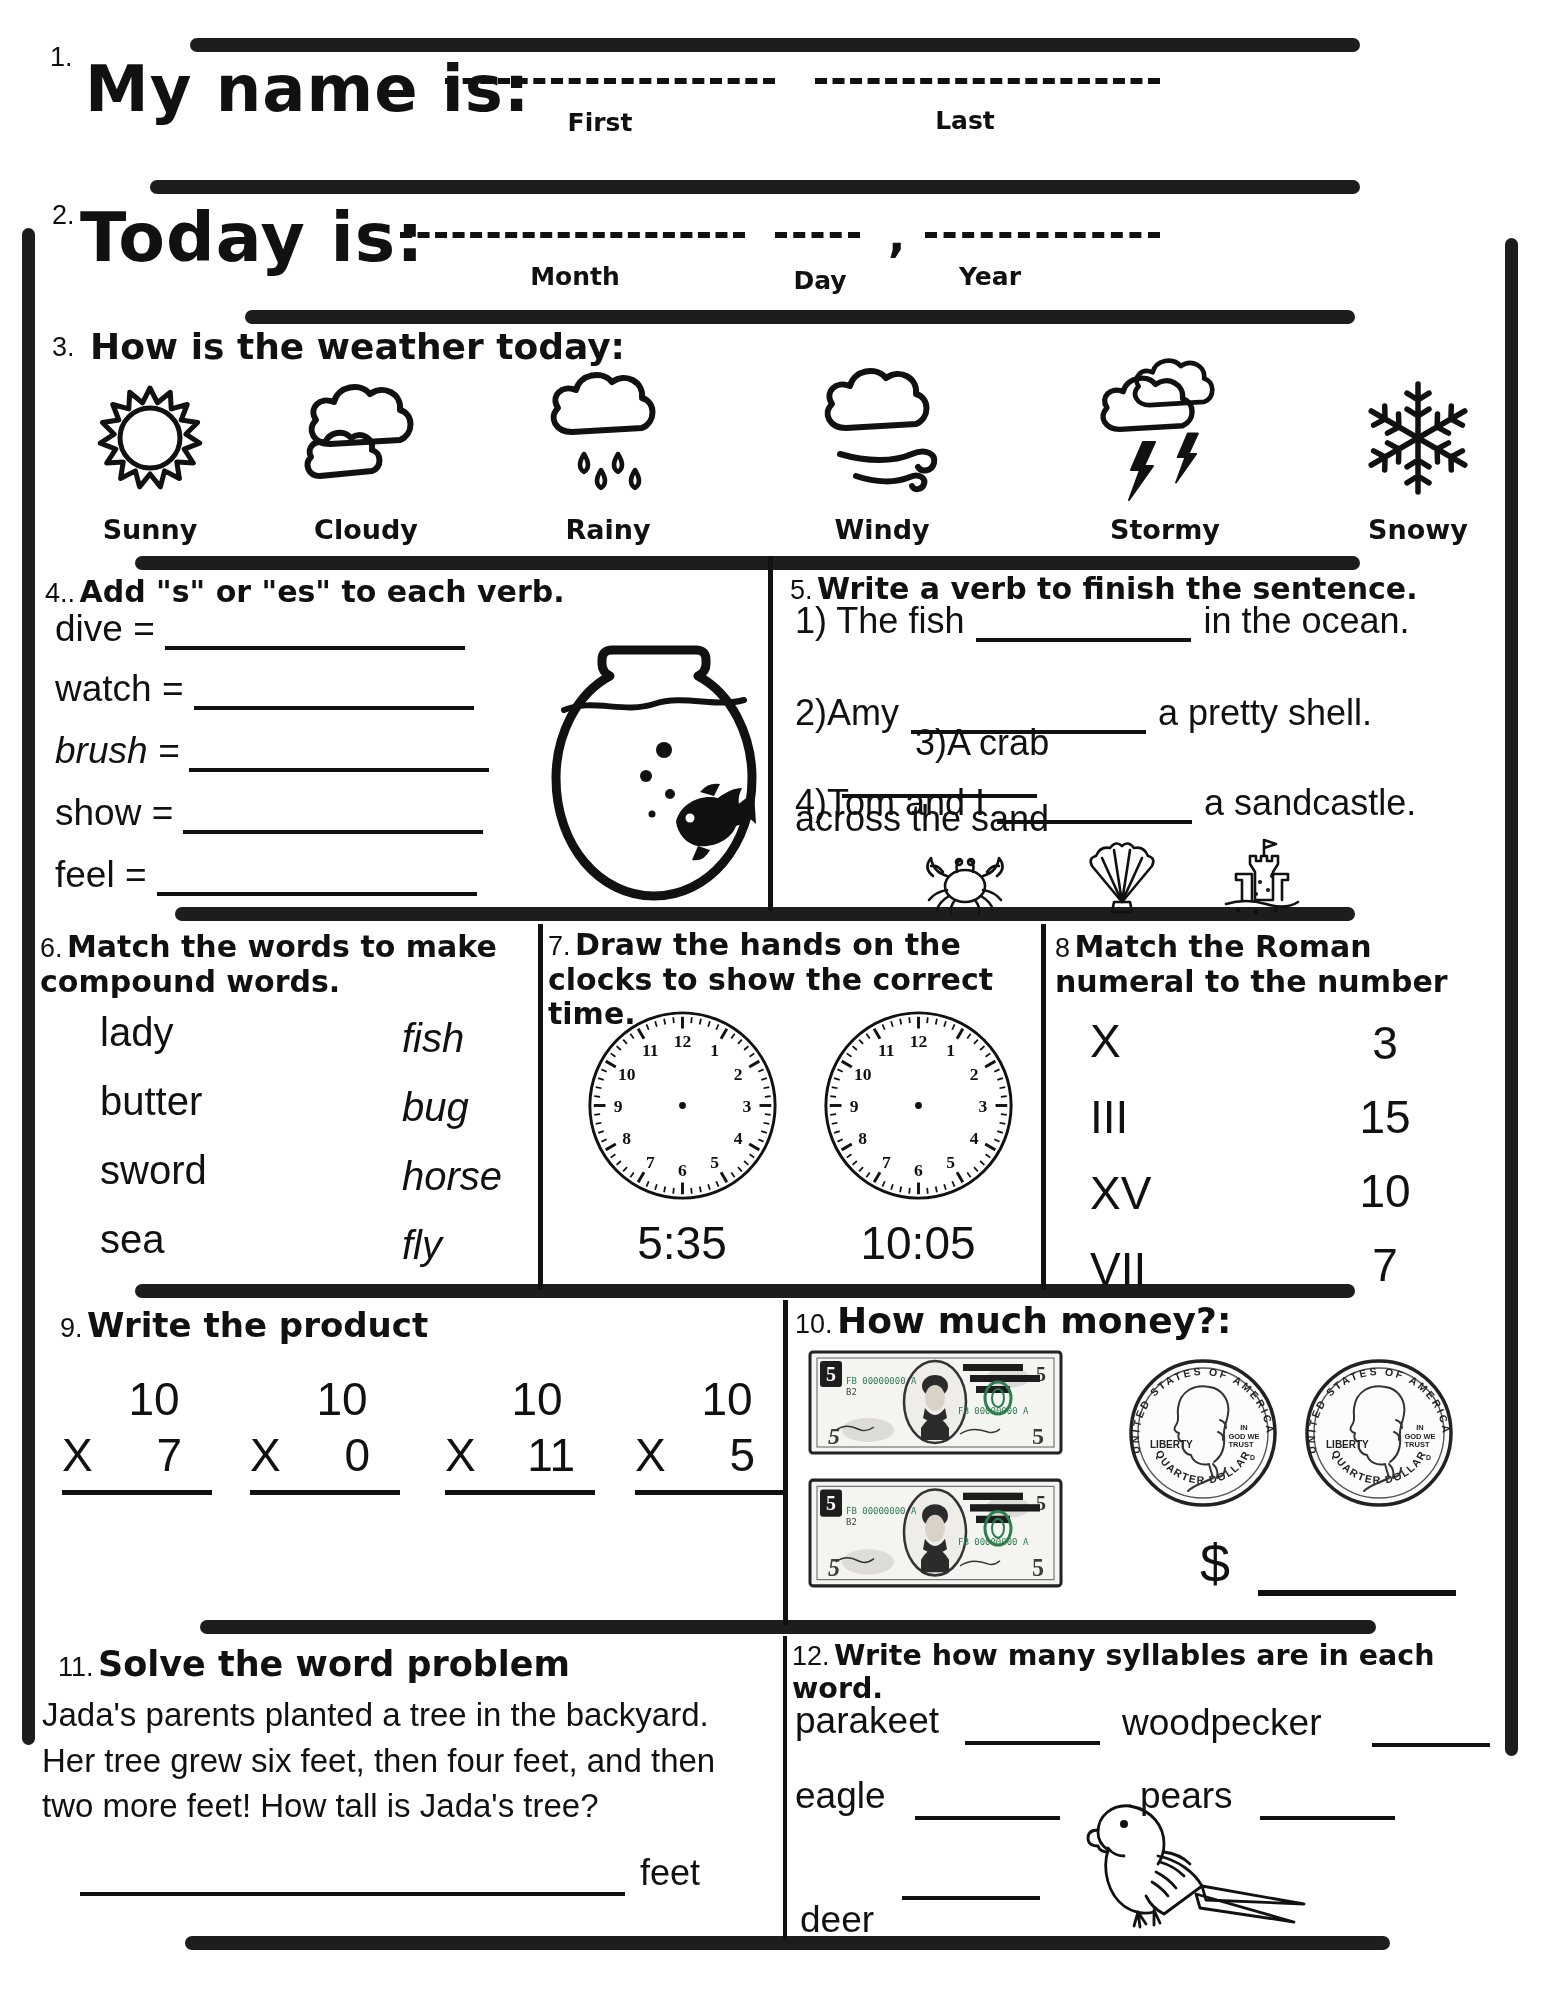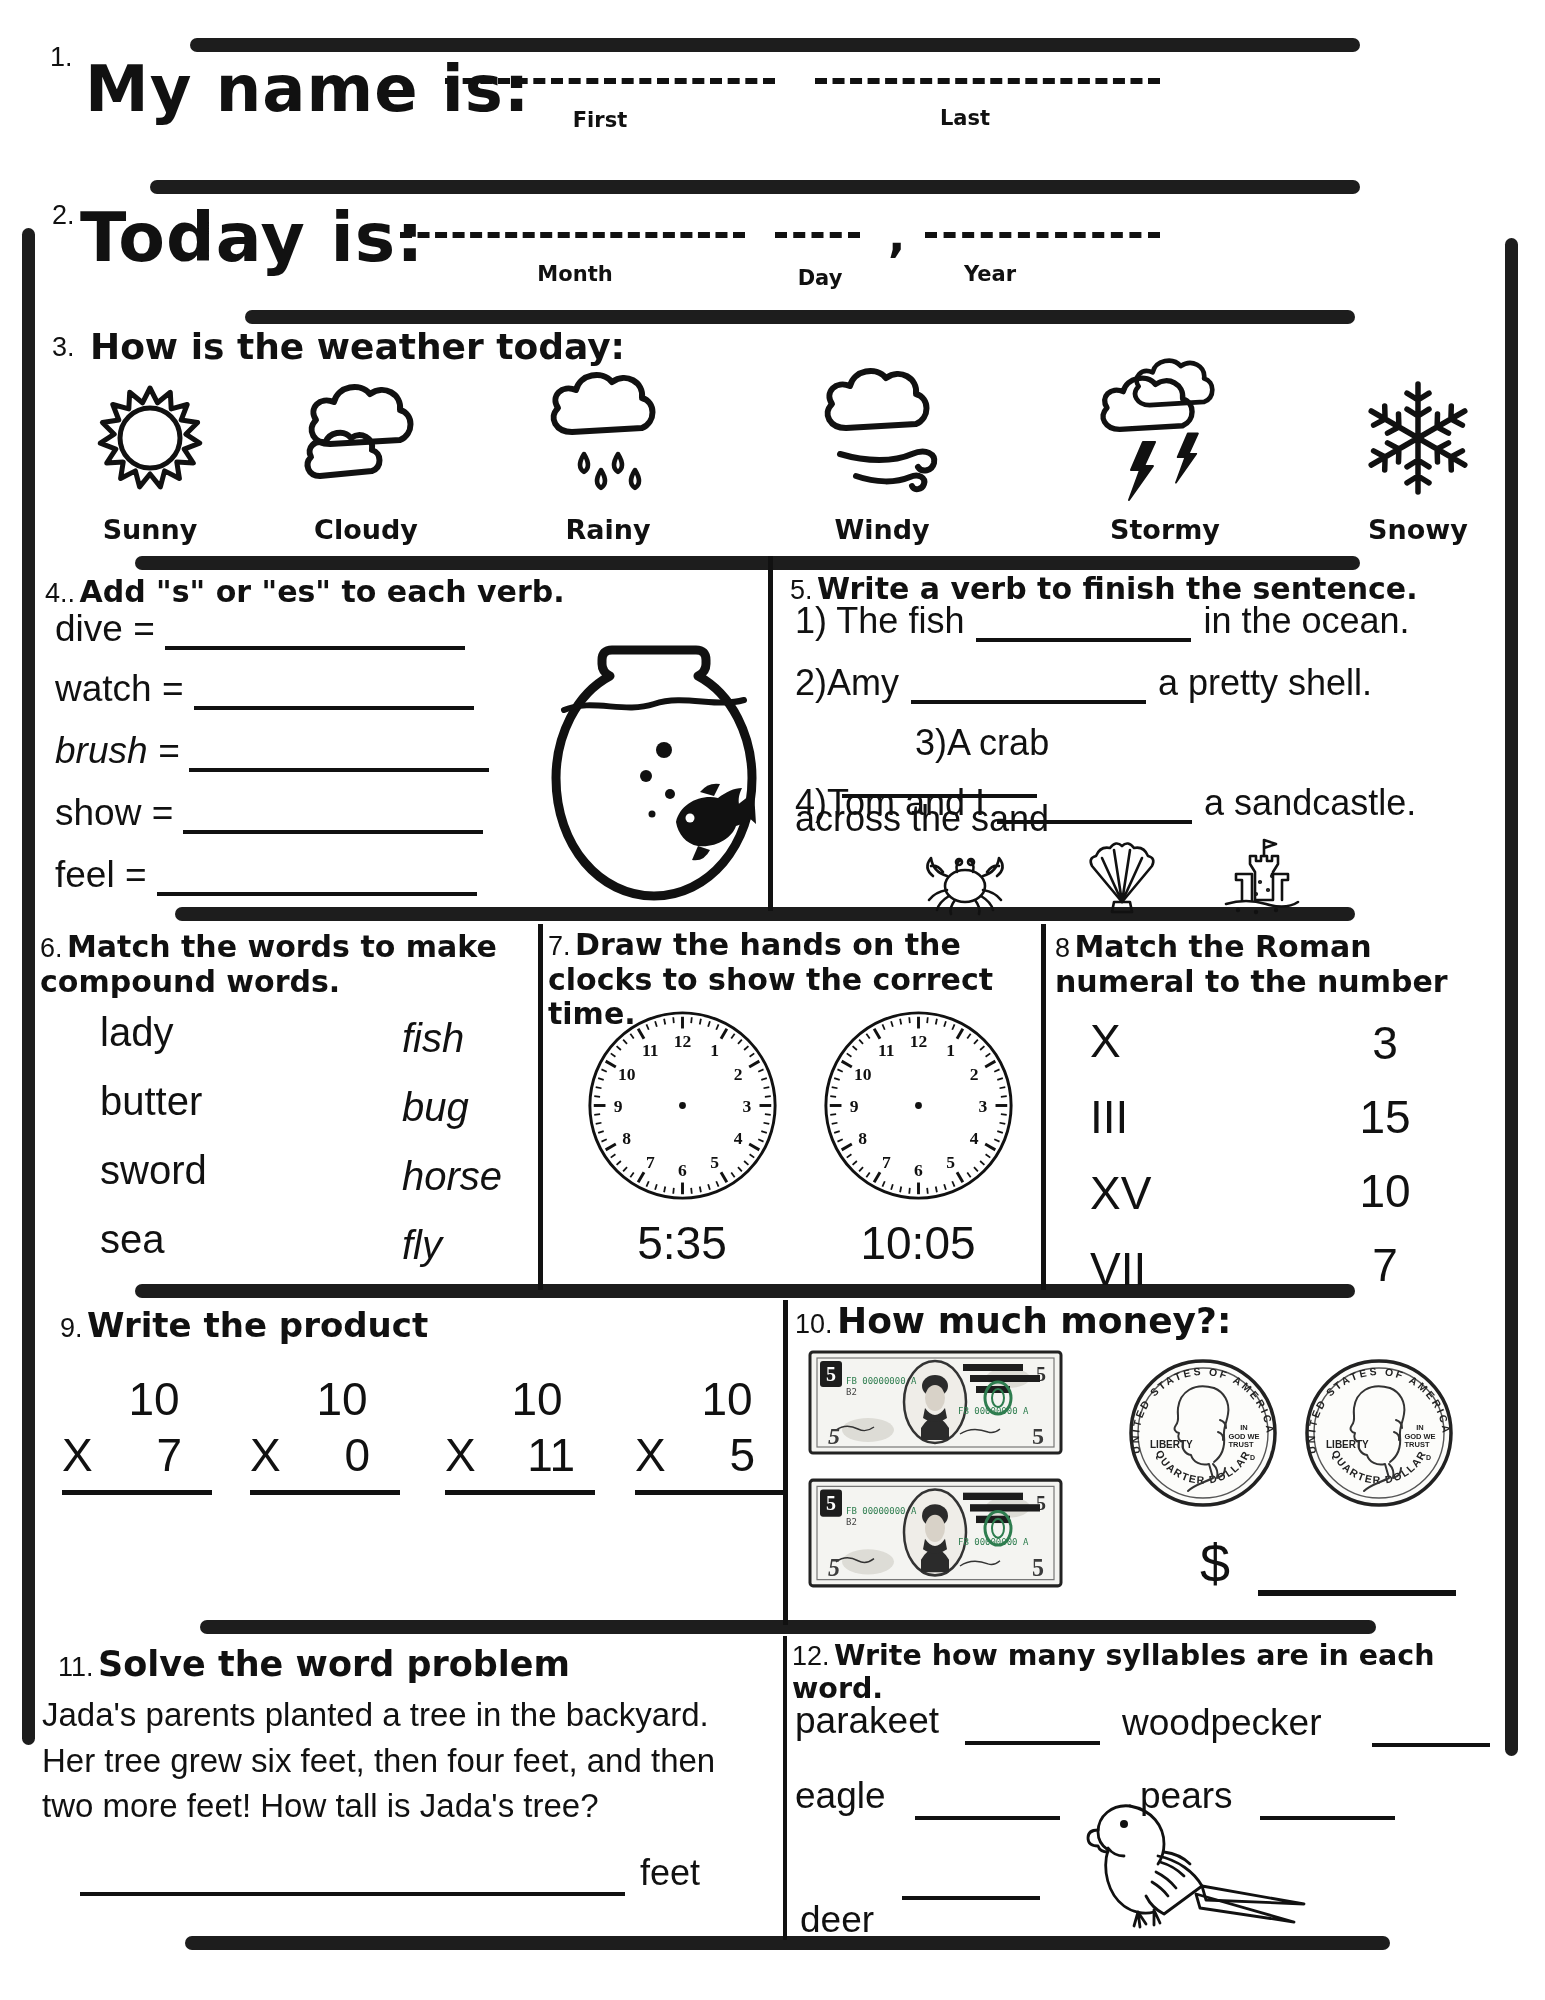--- a/index.html
+++ b/index.html
@@ -11,21 +11,21 @@
   .vbar{position:absolute;background:#1d1d1d;border-radius:8px;width:13px;}
   .thinline{position:absolute;background:#111;}
   
   .secnum{font-family:"Liberation Sans", sans-serif;font-size:27px;color:#111;}
   .hand{font-family:"DejaVu Sans", sans-serif;font-weight:bold;}
   .bigtitle{font-family:"DejaVu Sans", sans-serif;font-weight:bold;font-size:64px;letter-spacing:1px;}
   .sechead{font-family:"DejaVu Sans", sans-serif;font-weight:bold;font-size:30px;line-height:1.15;}
   .body-text{font-family:"Liberation Sans", sans-serif;}
   
   .dashline{position:absolute;border-bottom:6px dashed #111;}
-  .dashlabel{position:absolute;font-family:"DejaVu Sans", sans-serif;font-weight:bold;font-size:21px;text-align:center;}
+  .dashlabel{position:absolute;font-family:"DejaVu Sans", sans-serif;font-weight:bold;font-size:25px;text-align:center;}
   
   .blank{border-bottom:4px solid #111;display:inline-block;}
   .blankabs{position:absolute;border-bottom:4px solid #111;}
   
   .verbrow{position:absolute;display:flex;align-items:flex-end;width:480px;font-size:37px;}
   .verbrow .blank{flex:1;margin-left:10px;height:34px;}
   
   .sentrow{position:absolute;display:flex;align-items:flex-end;font-size:36px;white-space:nowrap;}
   .sentrow .blank{height:30px;margin:0 12px;}
   
@@ -177,21 +177,21 @@
 
   <div class="abs" style="left:790px;top:572px;width:710px;">
     <span class="secnum">5.</span>
     <span class="sechead">Write a verb to finish the sentence.</span>
   </div>
   <div class="sentrow" style="left:795px;top:600px;">
     <span>1) The fish</span>
     <span class="blank" style="width:215px;"></span>
     <span>in the ocean.</span>
   </div>
-  <div class="sentrow" style="left:795px;top:662px;">
+  <div class="sentrow" style="left:795px;top:692px;">
     <span>2)Amy</span>
     <span class="blank" style="width:235px;"></span>
     <span>a pretty shell.</span>
   </div>
   <div class="sentrow" style="left:795px;top:722px;flex-direction:column;">
     <span>3)A crab</span>
     <span class="blank" style="width:195px;"></span>
     <span>across the sand</span>
   </div>
   <div class="sentrow" style="left:795px;top:782px;">

